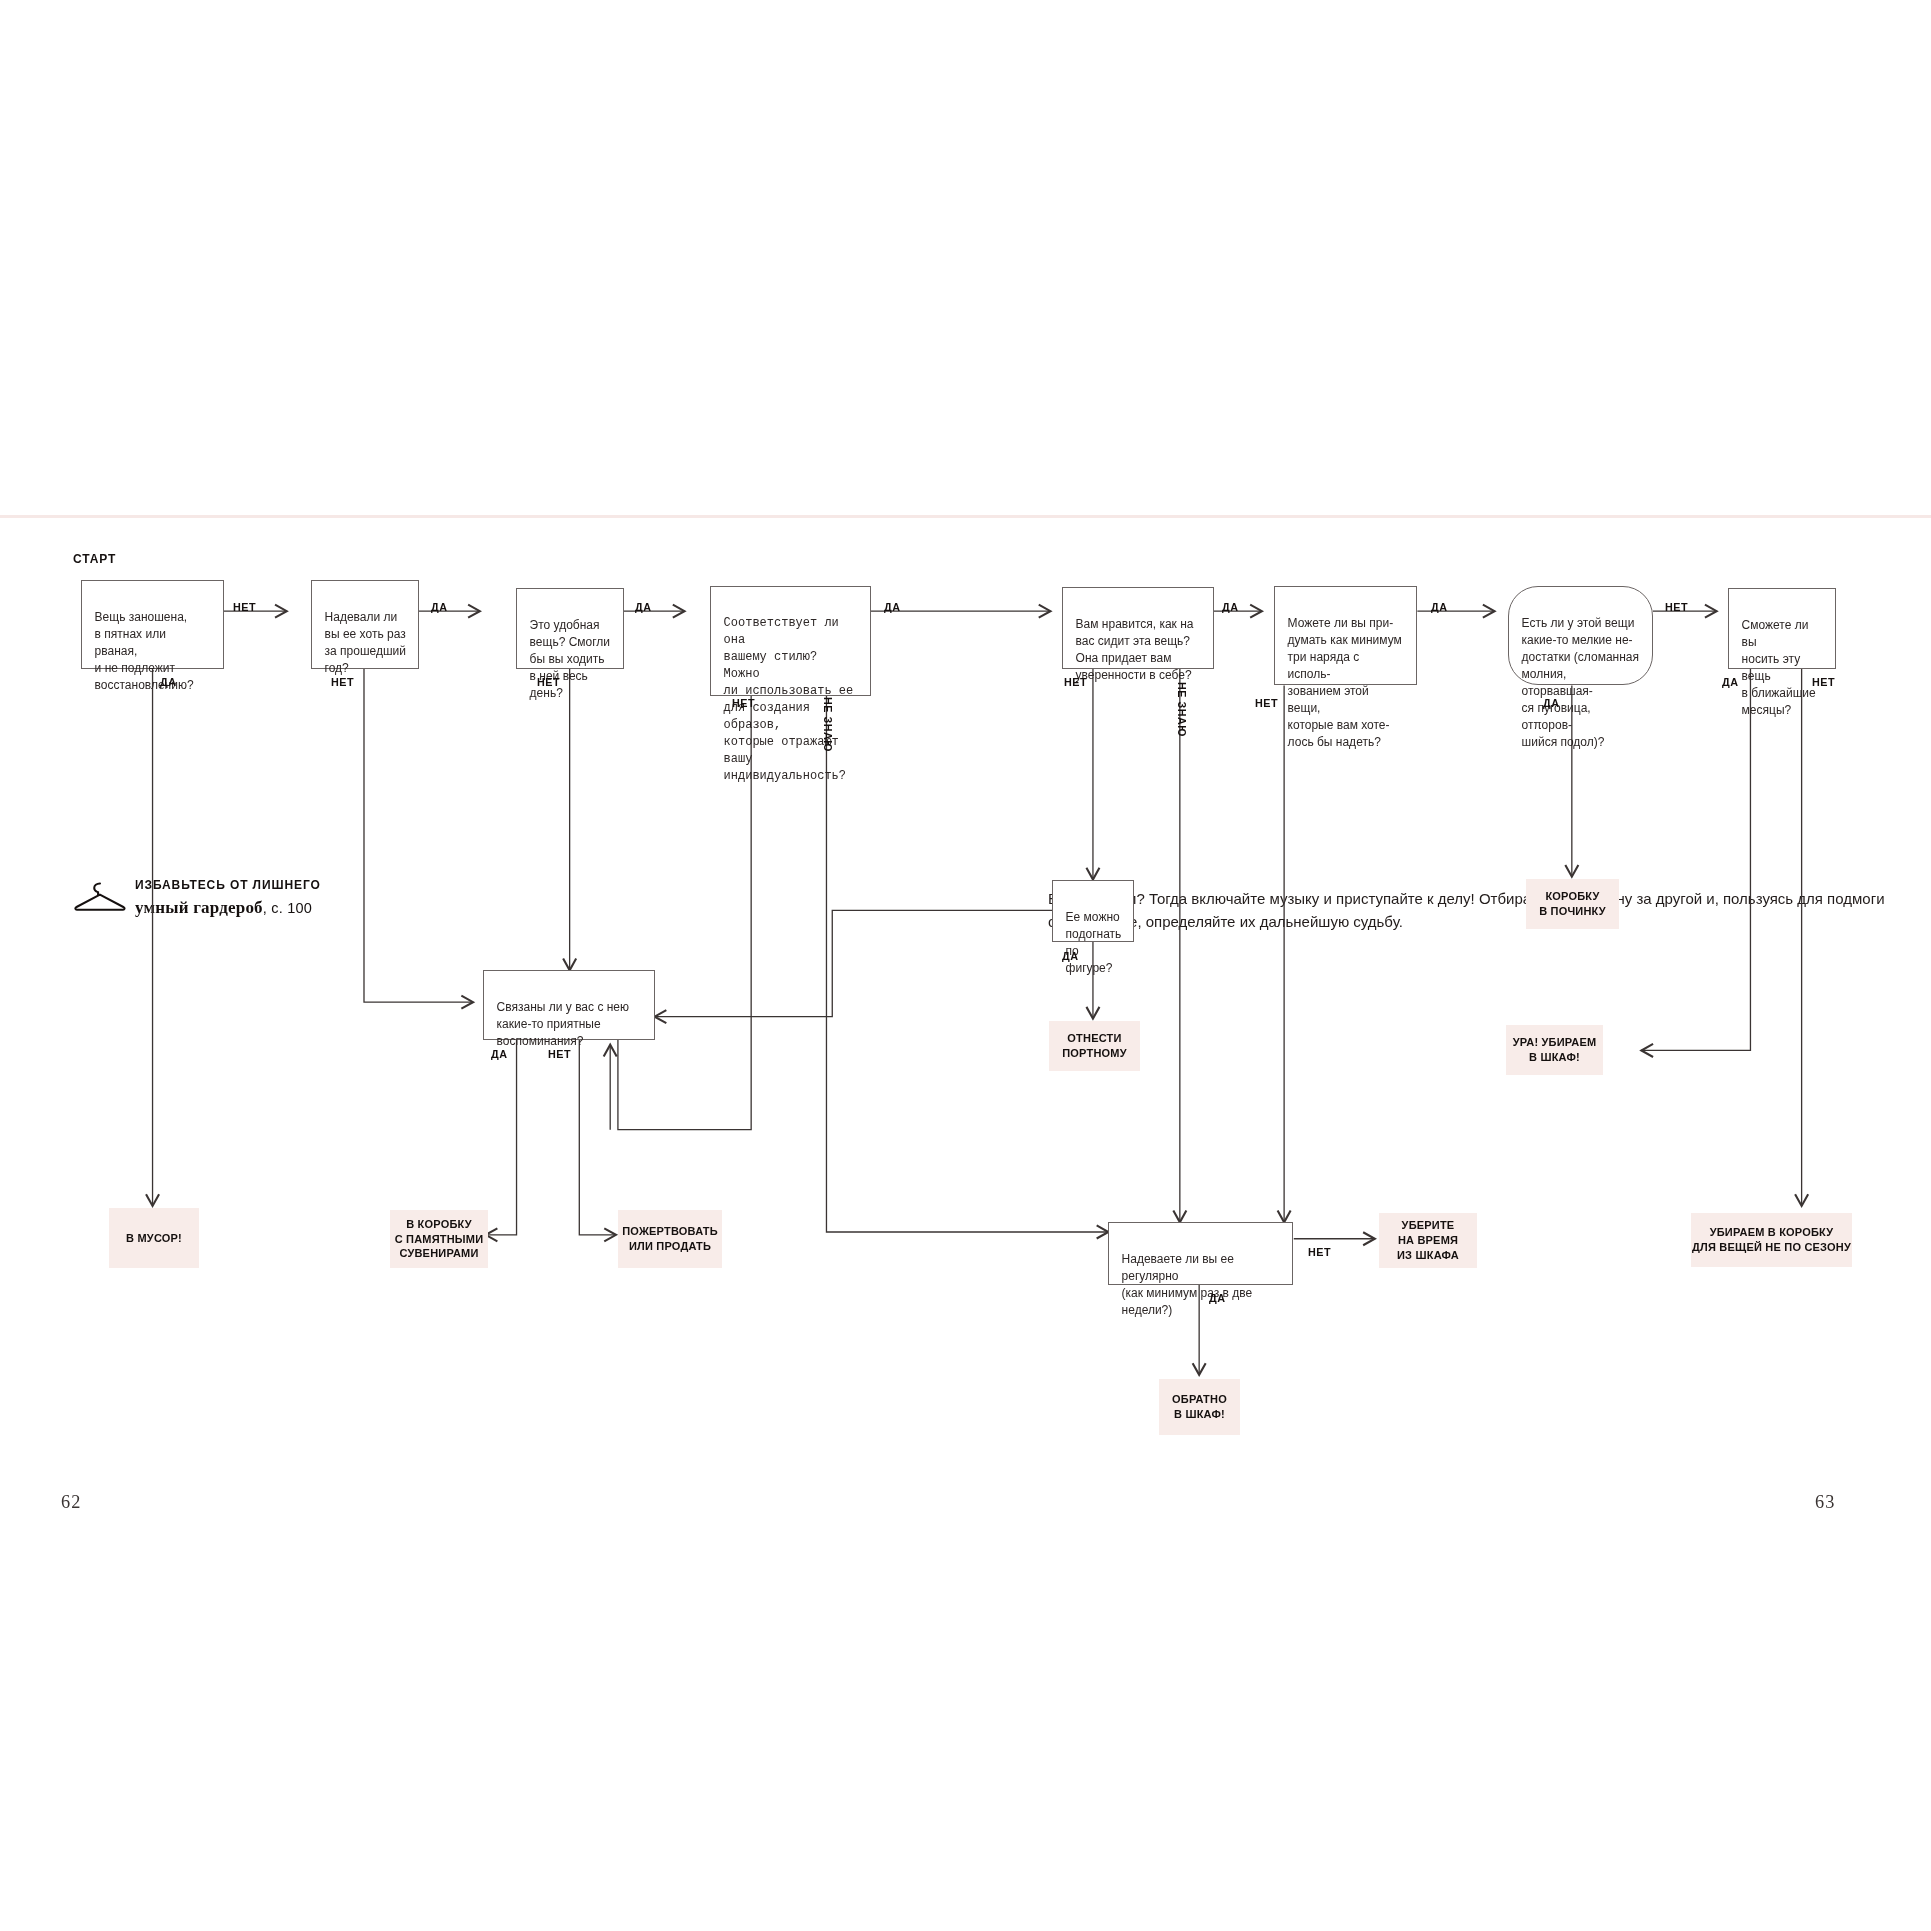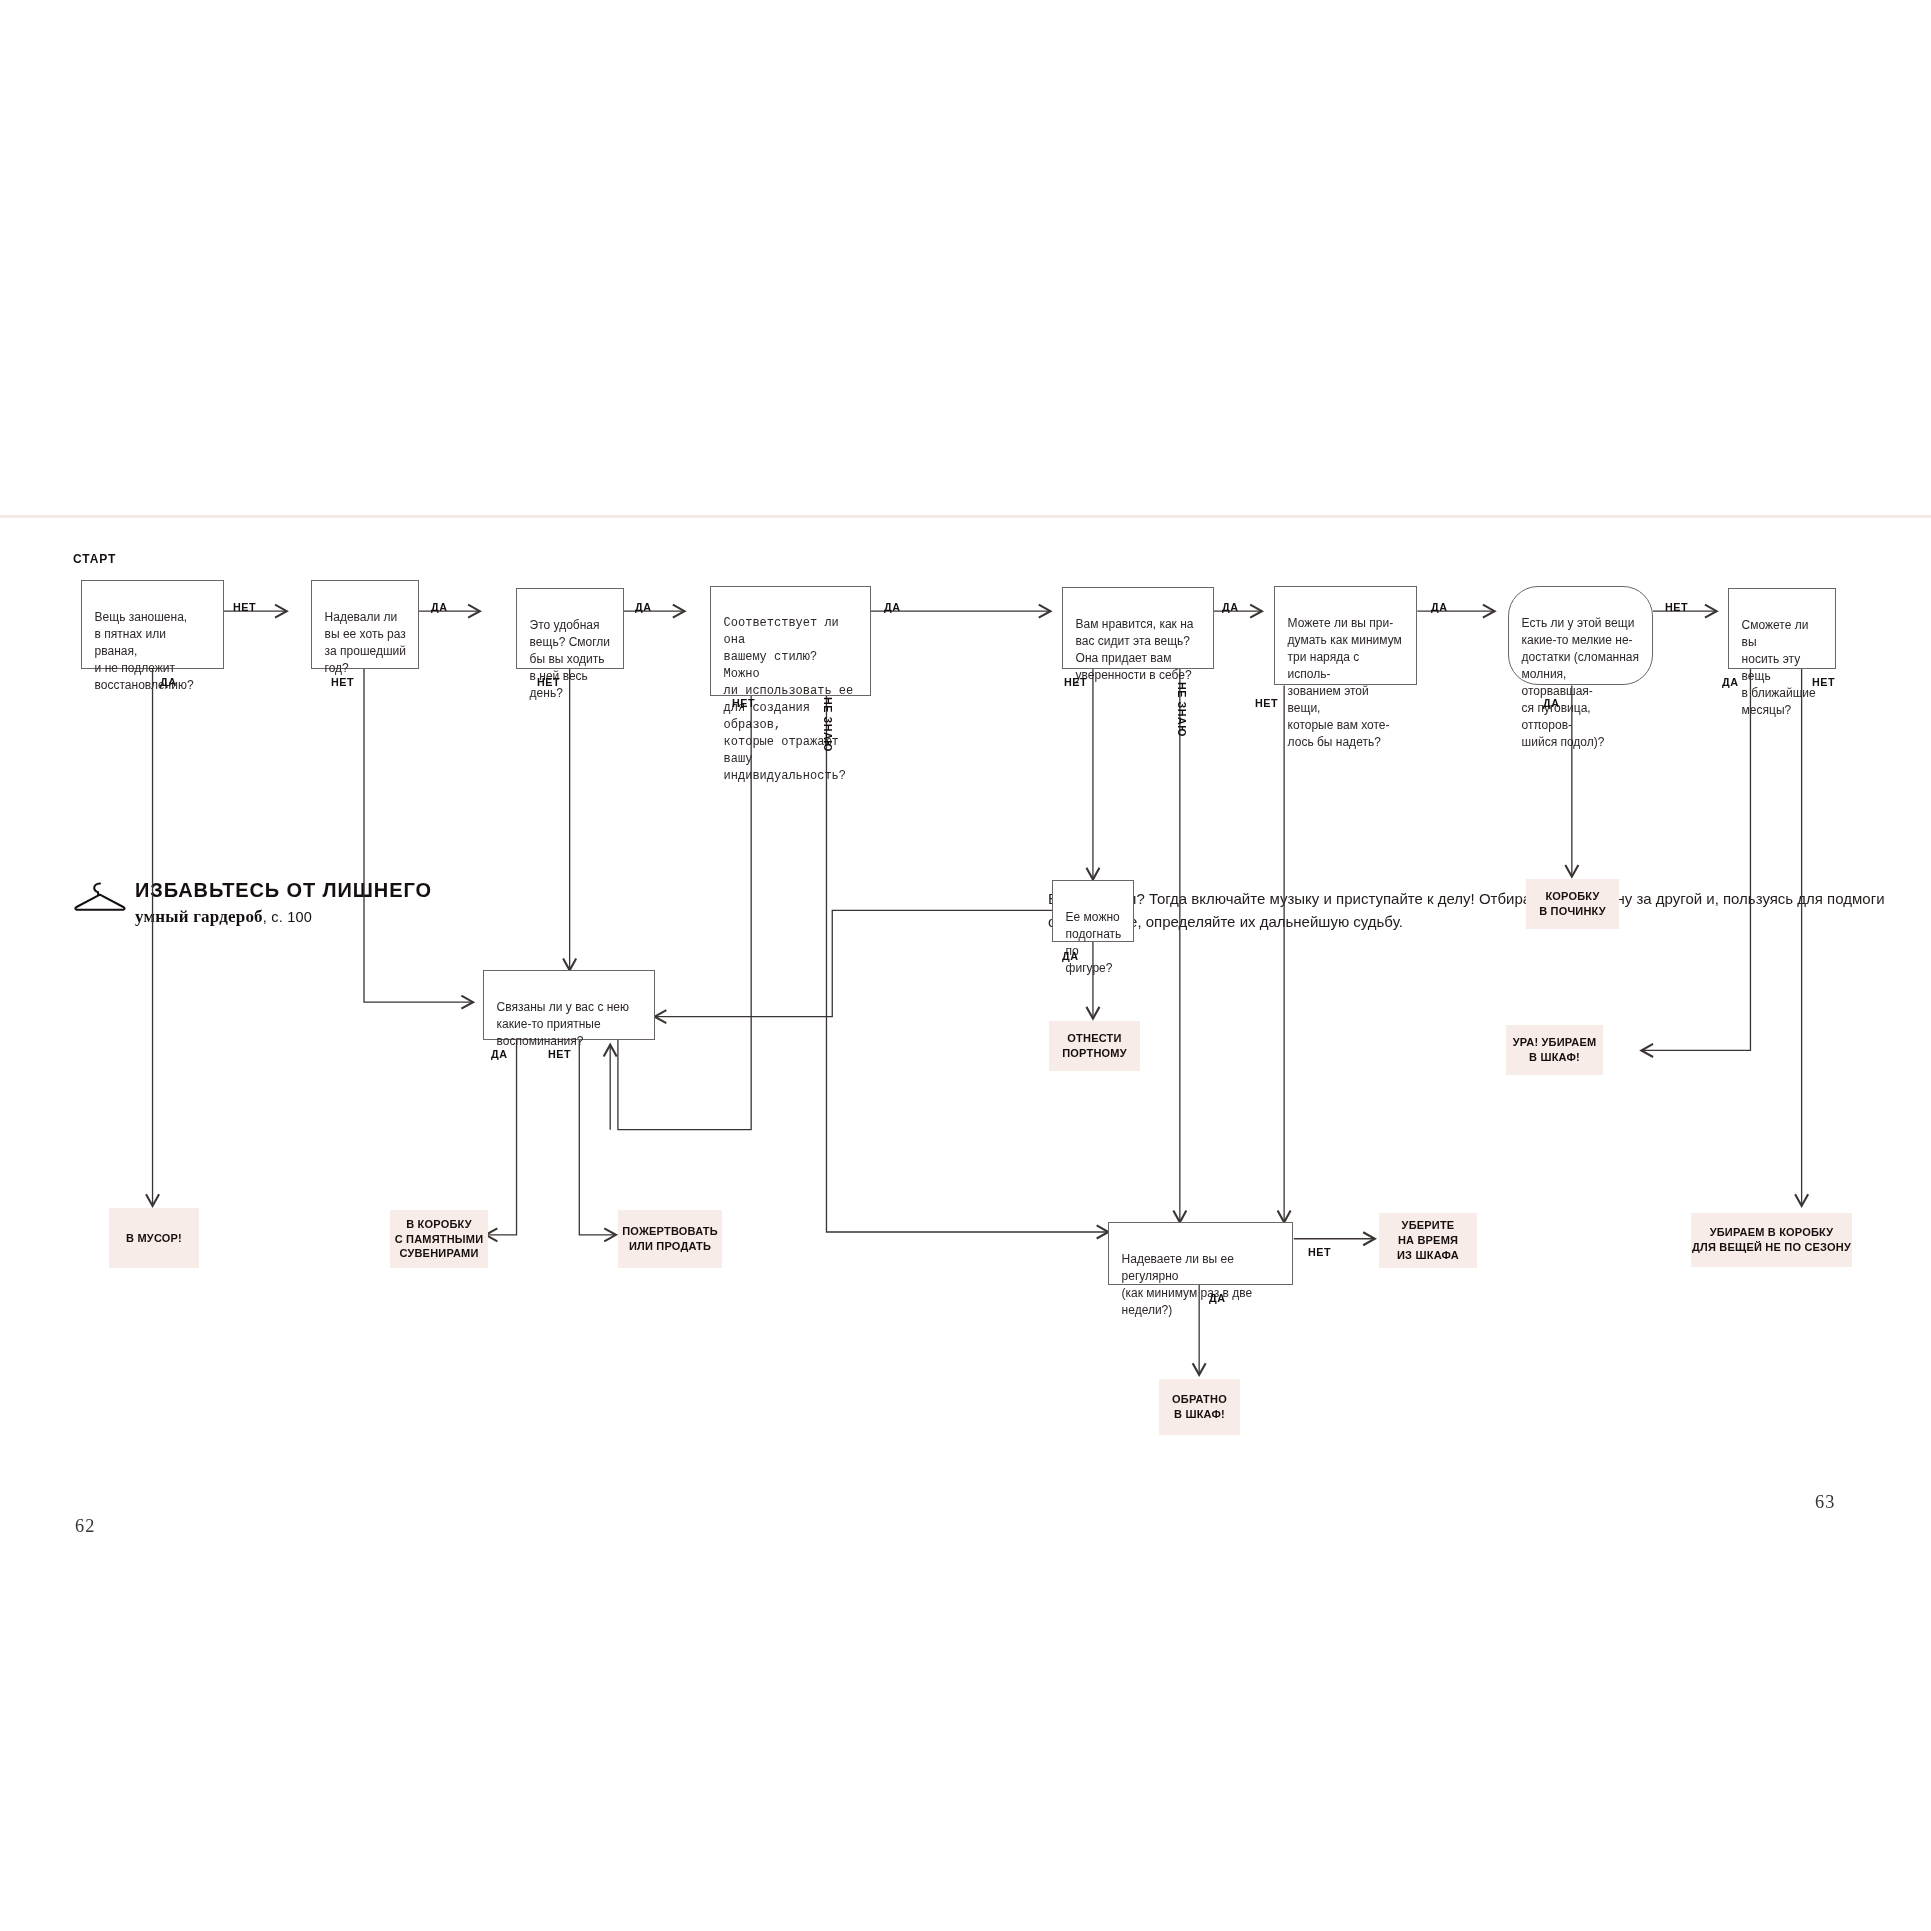--- a/index.html
+++ b/index.html
@@ -24,21 +24,21 @@
   #hanger-icon {
     position: absolute;
     left: 73px; top: 446px;
     width: 54px; height: 33px;
   }
   #title-block {
     position: absolute;
     left: 135px; top: 446px;
   }
   #main-title {
-    font-size: 20px;
+    font-size: 12px;
     font-weight: bold;
     letter-spacing: 0.9px;
     color: #15100f;
     line-height: 1.1;
   }
   #sub-title {
     margin-top: 5.8px;
     font-size: 14.5px;
     color: #15100f;
     letter-spacing: 0.2px;
@@ -65,21 +65,21 @@
 
   
   .folio {
     position: absolute;
     top: 1492px;
     font-family: "Liberation Serif", serif;
     font-size: 18.3px;
     color: #3a3433;
     letter-spacing: 1px;
   }
-  #folio-left  { left: 75px; margin-top: 24px; }
+  #folio-left  { left: 61px; }
   #folio-right { left: 1815px; }
 
   
   #chart {
     position: absolute;
     left: 0; top: 0;
     width: 1931px; height: 1931px;
   }
   #wires {
     position: absolute;

